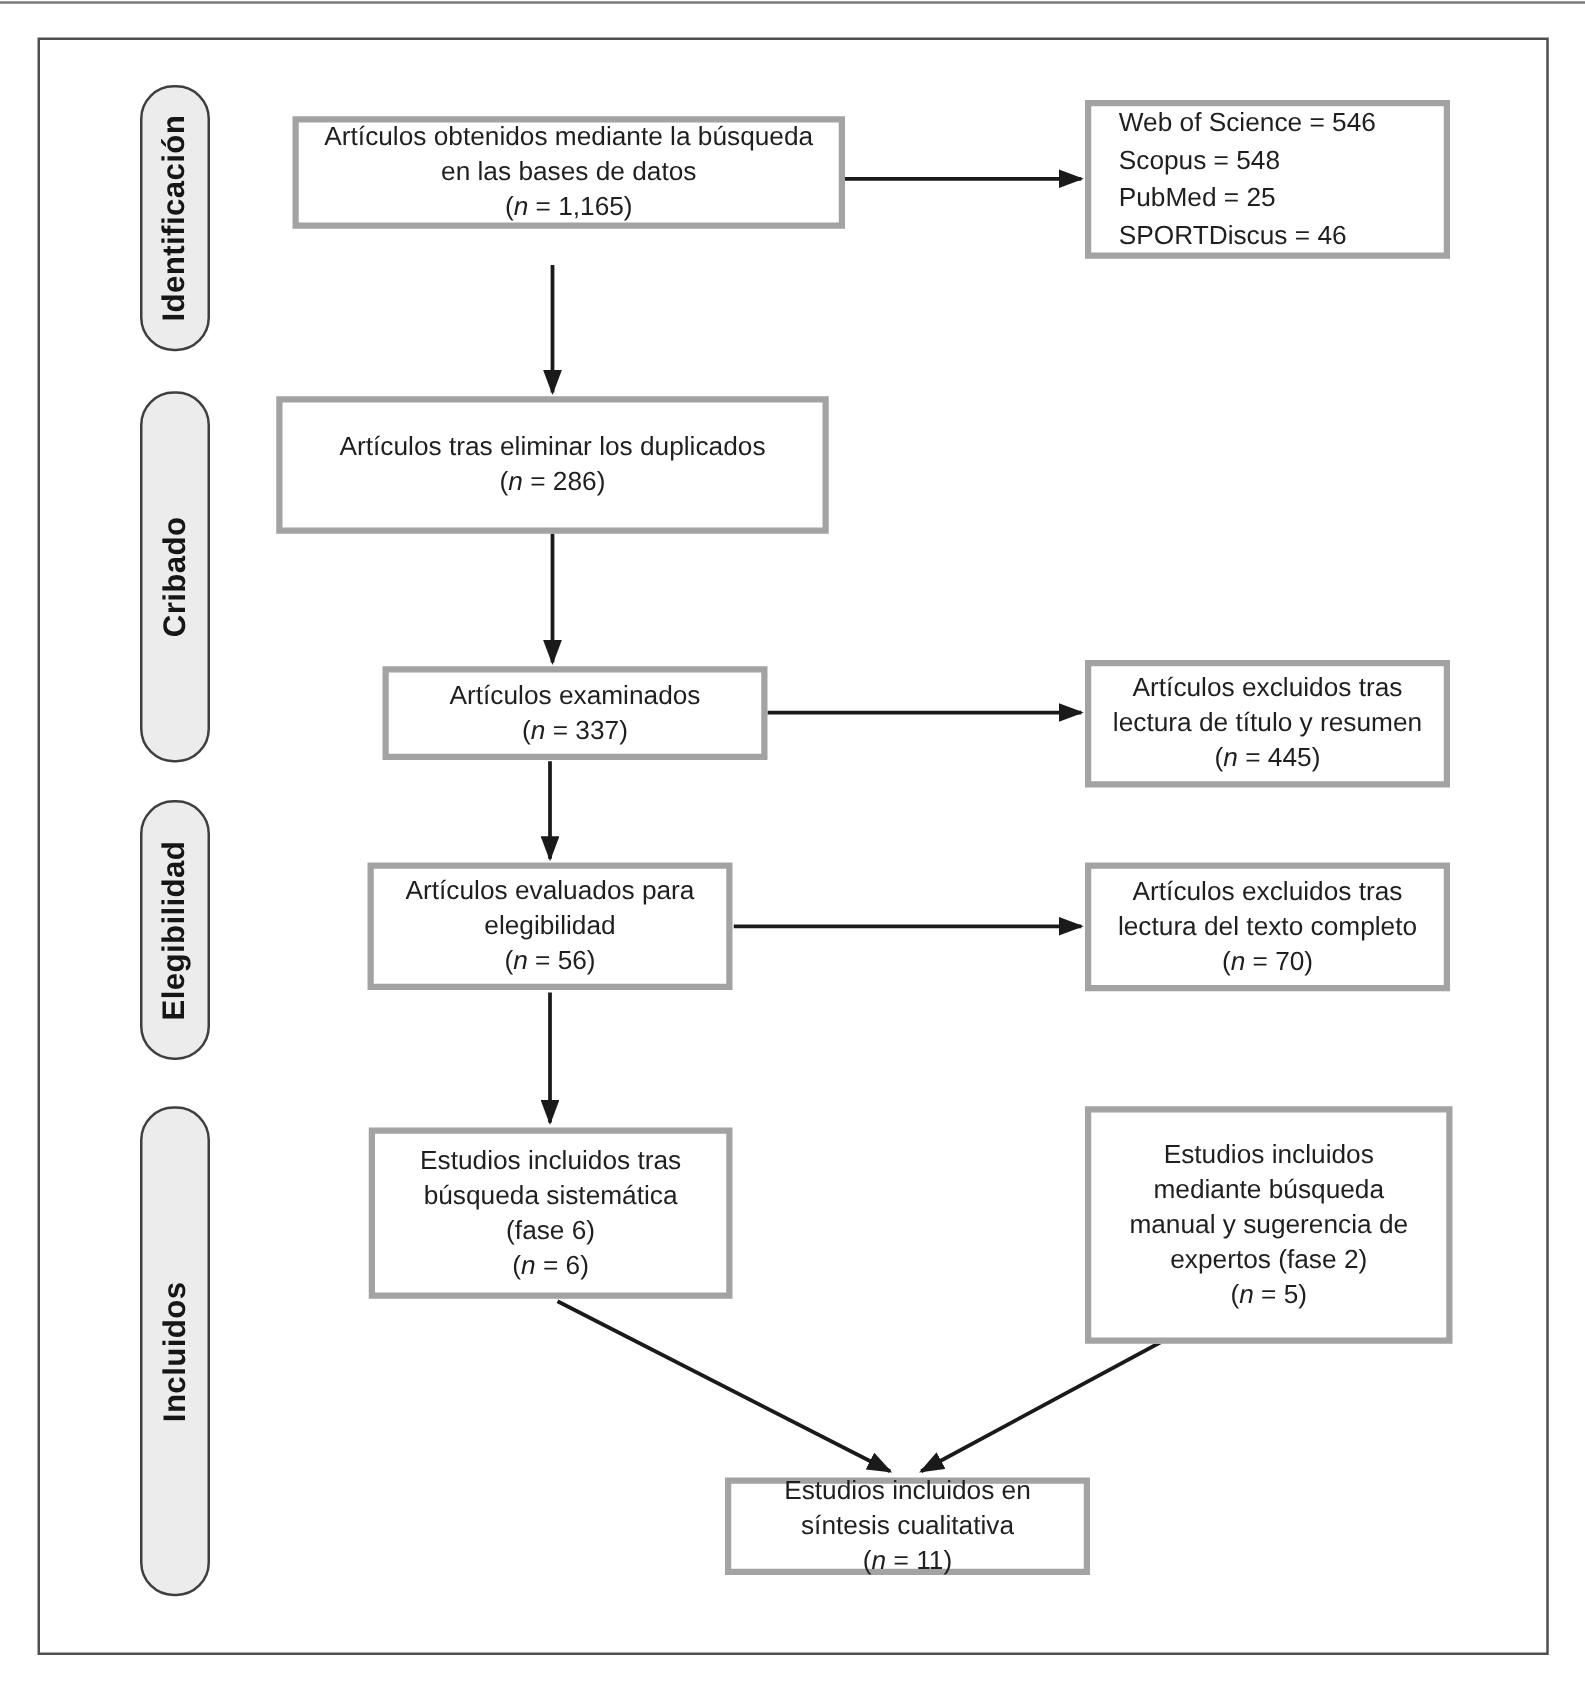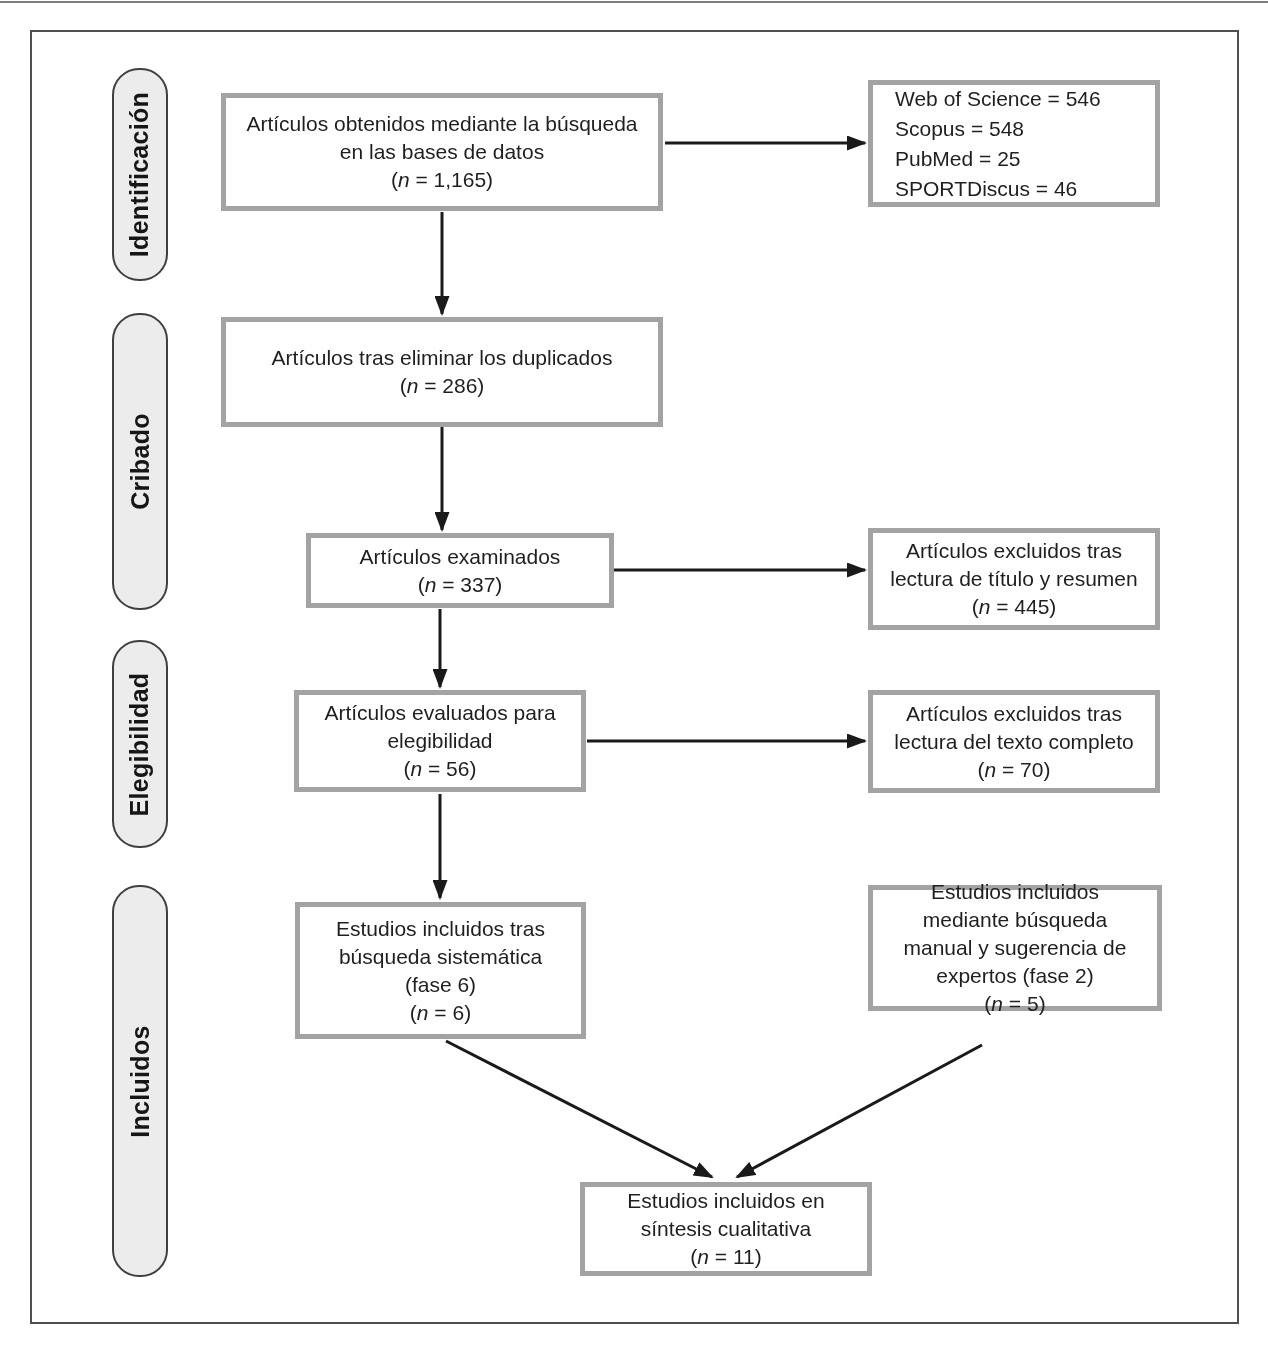--- a/index.html
+++ b/index.html
@@ -106,21 +106,21 @@
   <div class="pill" style="top:313px;height:297px">
     <span class="pill-label">Cribado</span>
   </div>
   <div class="pill" style="top:640px;height:208px">
     <span class="pill-label">Elegibilidad</span>
   </div>
   <div class="pill" style="top:885px;height:392px">
     <span class="pill-label">Incluidos</span>
   </div>
 
-  <div class="box" style="left:221px;top:93px;width:442px;height:118px">
+  <div class="box" style="left:234px;top:93px;width:442px;height:90px">
     <div class="txt">Artículos obtenidos mediante la búsqueda
 en las bases de datos</div>
     <div class="nline"><span>(</span><i>n</i><span> = 1,165)</span></div>
   </div>
 
   <div class="box left-align" style="left:868px;top:80px;width:292px;height:127px">
     <div class="txt">Web of Science = 546
 Scopus = 548
 PubMed = 25
 SPORTDiscus = 46</div>
@@ -154,27 +154,27 @@
     <div class="nline"><span>(</span><i>n</i><span> = 70)</span></div>
   </div>
 
   <div class="box" style="left:295px;top:902px;width:291px;height:137px">
     <div class="txt">Estudios incluidos tras
 búsqueda sistemática
 (fase 6)</div>
     <div class="nline"><span>(</span><i>n</i><span> = 6)</span></div>
   </div>
 
-  <div class="box" style="left:868px;top:885px;width:294px;height:126px">
+  <div class="box" style="left:868px;top:885px;width:294px;height:190px">
     <div class="txt">Estudios incluidos
 mediante búsqueda
 manual y sugerencia de
 expertos (fase 2)</div>
     <div class="nline"><span>(</span><i>n</i><span> = 5)</span></div>
   </div>
 
-  <div class="box" style="left:580px;top:1182px;width:292px;height:94px">
+  <div class="box" style="left:580px;top:1182px;width:292px;height:78px">
     <div class="txt">Estudios incluidos en
 síntesis cualitativa</div>
     <div class="nline"><span>(</span><i>n</i><span> = 11)</span></div>
   </div>
 
 </div>
 
 </body></html>

